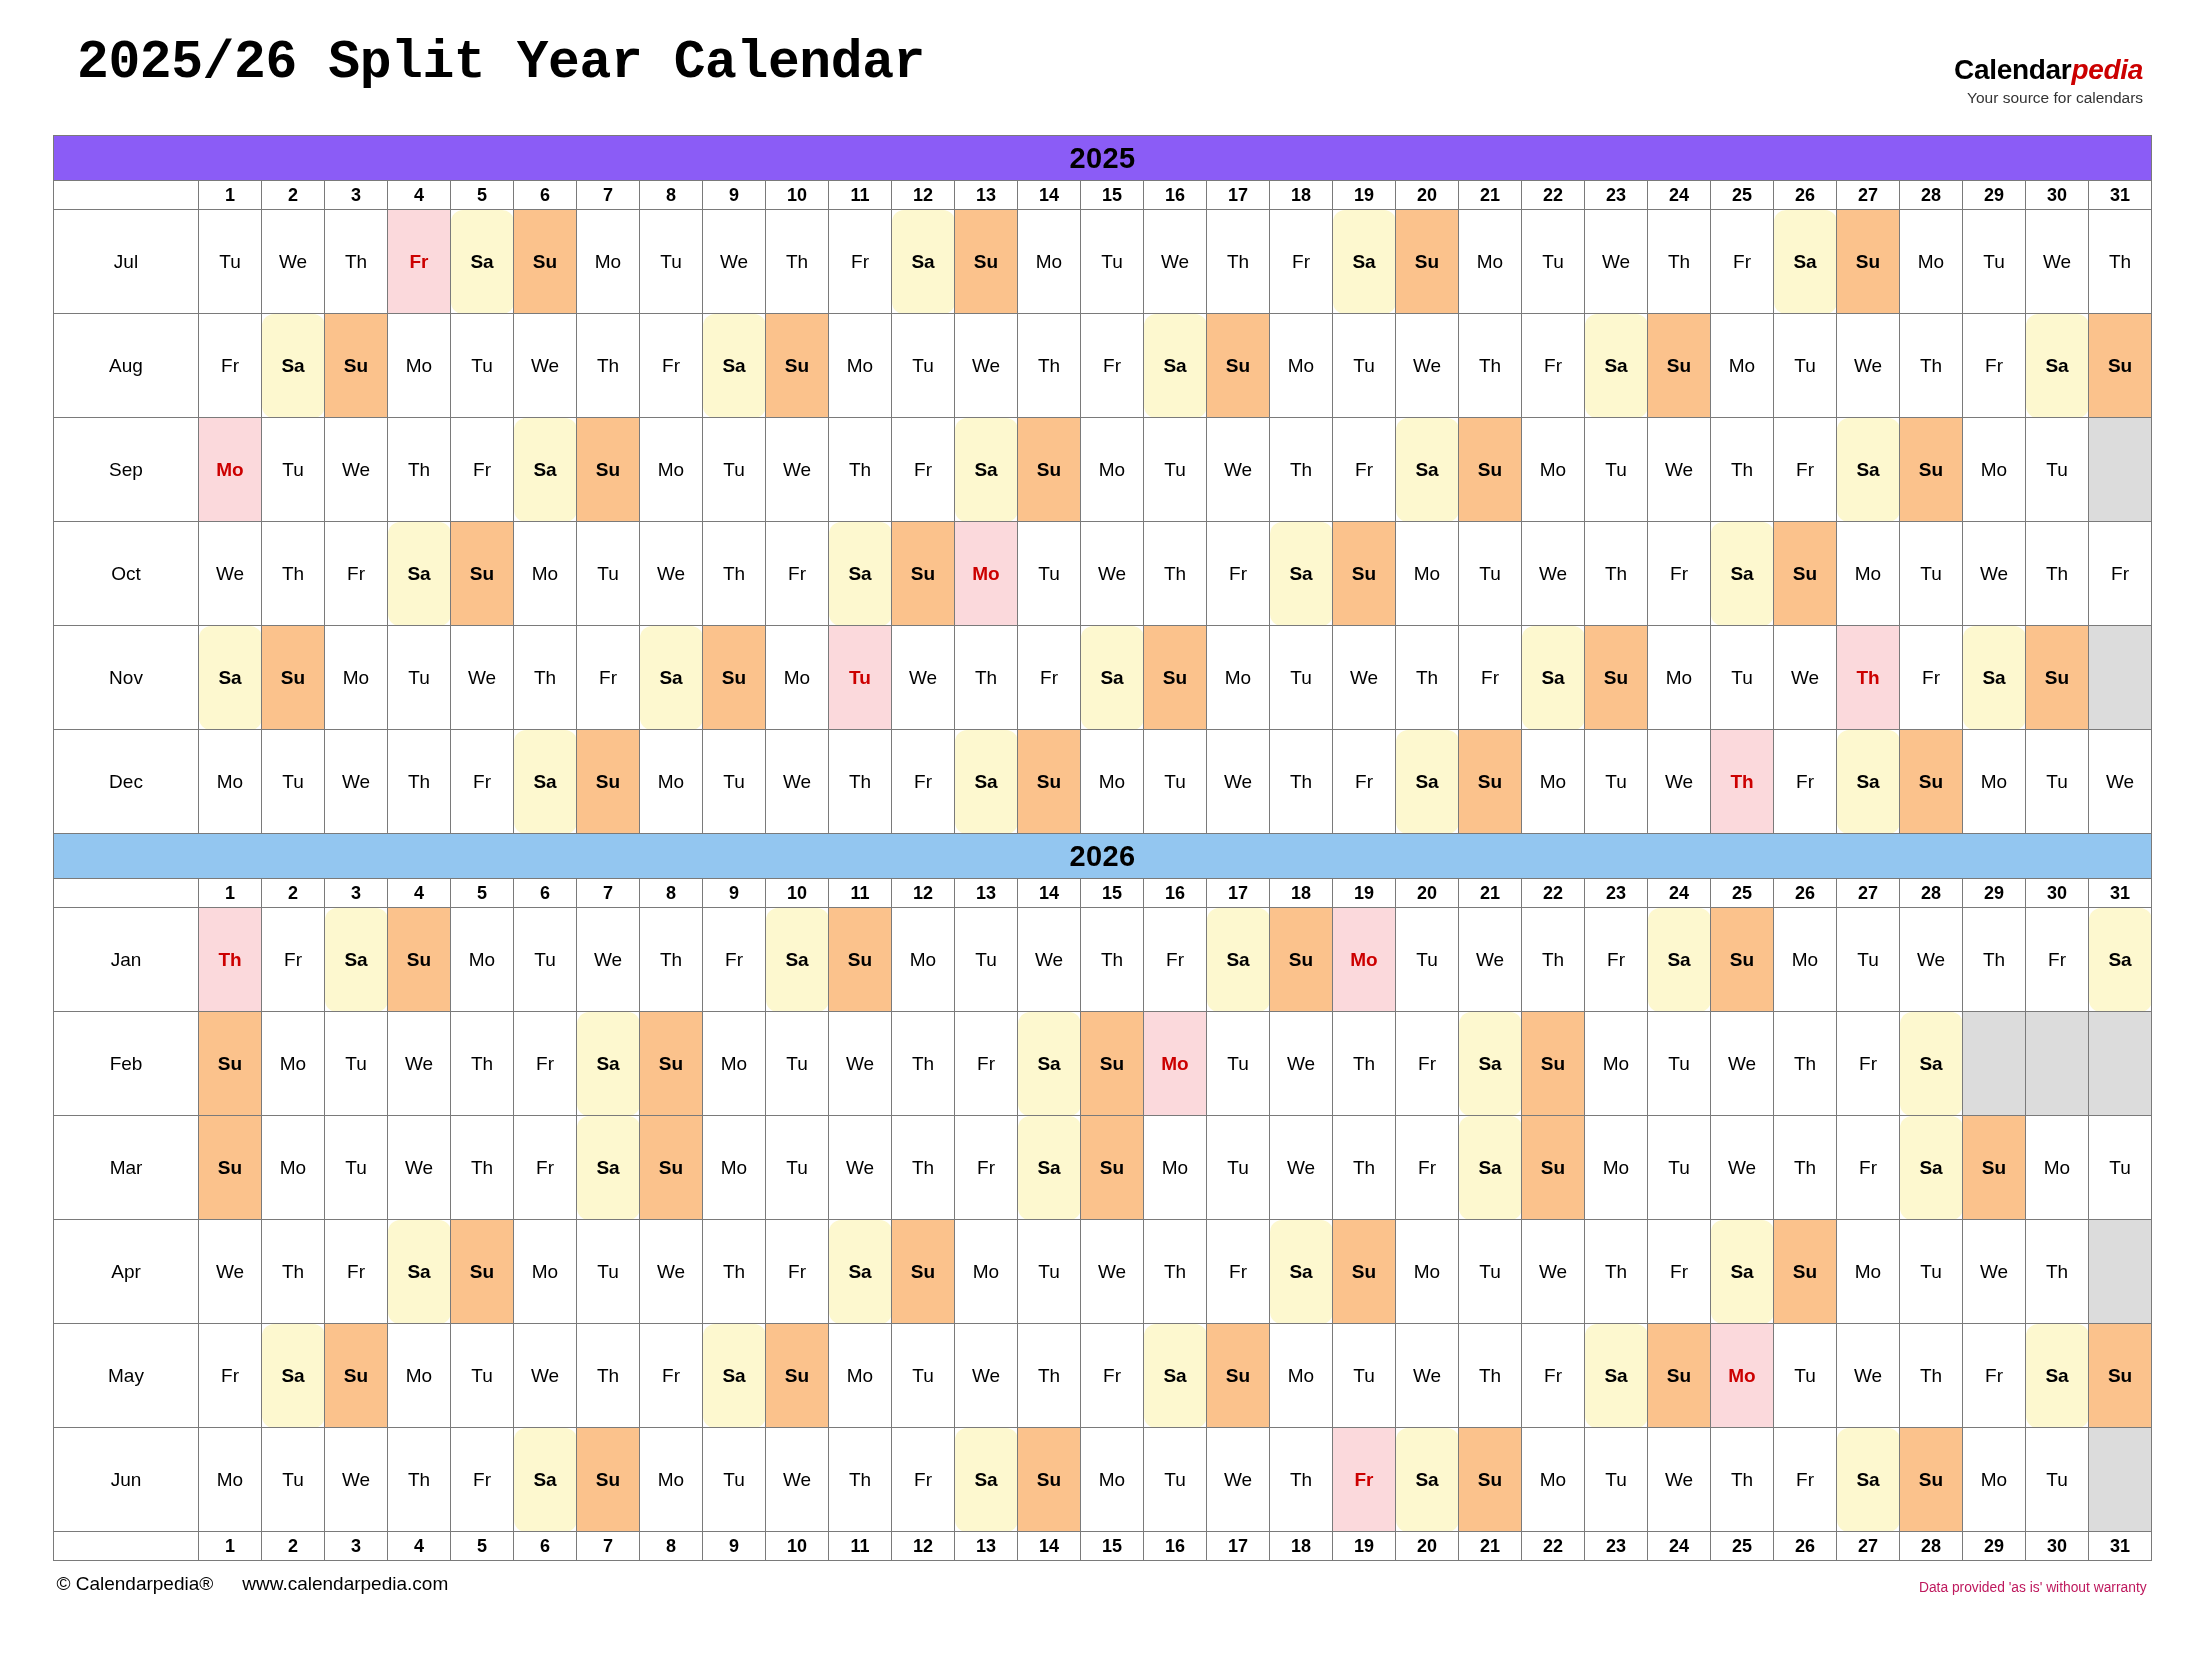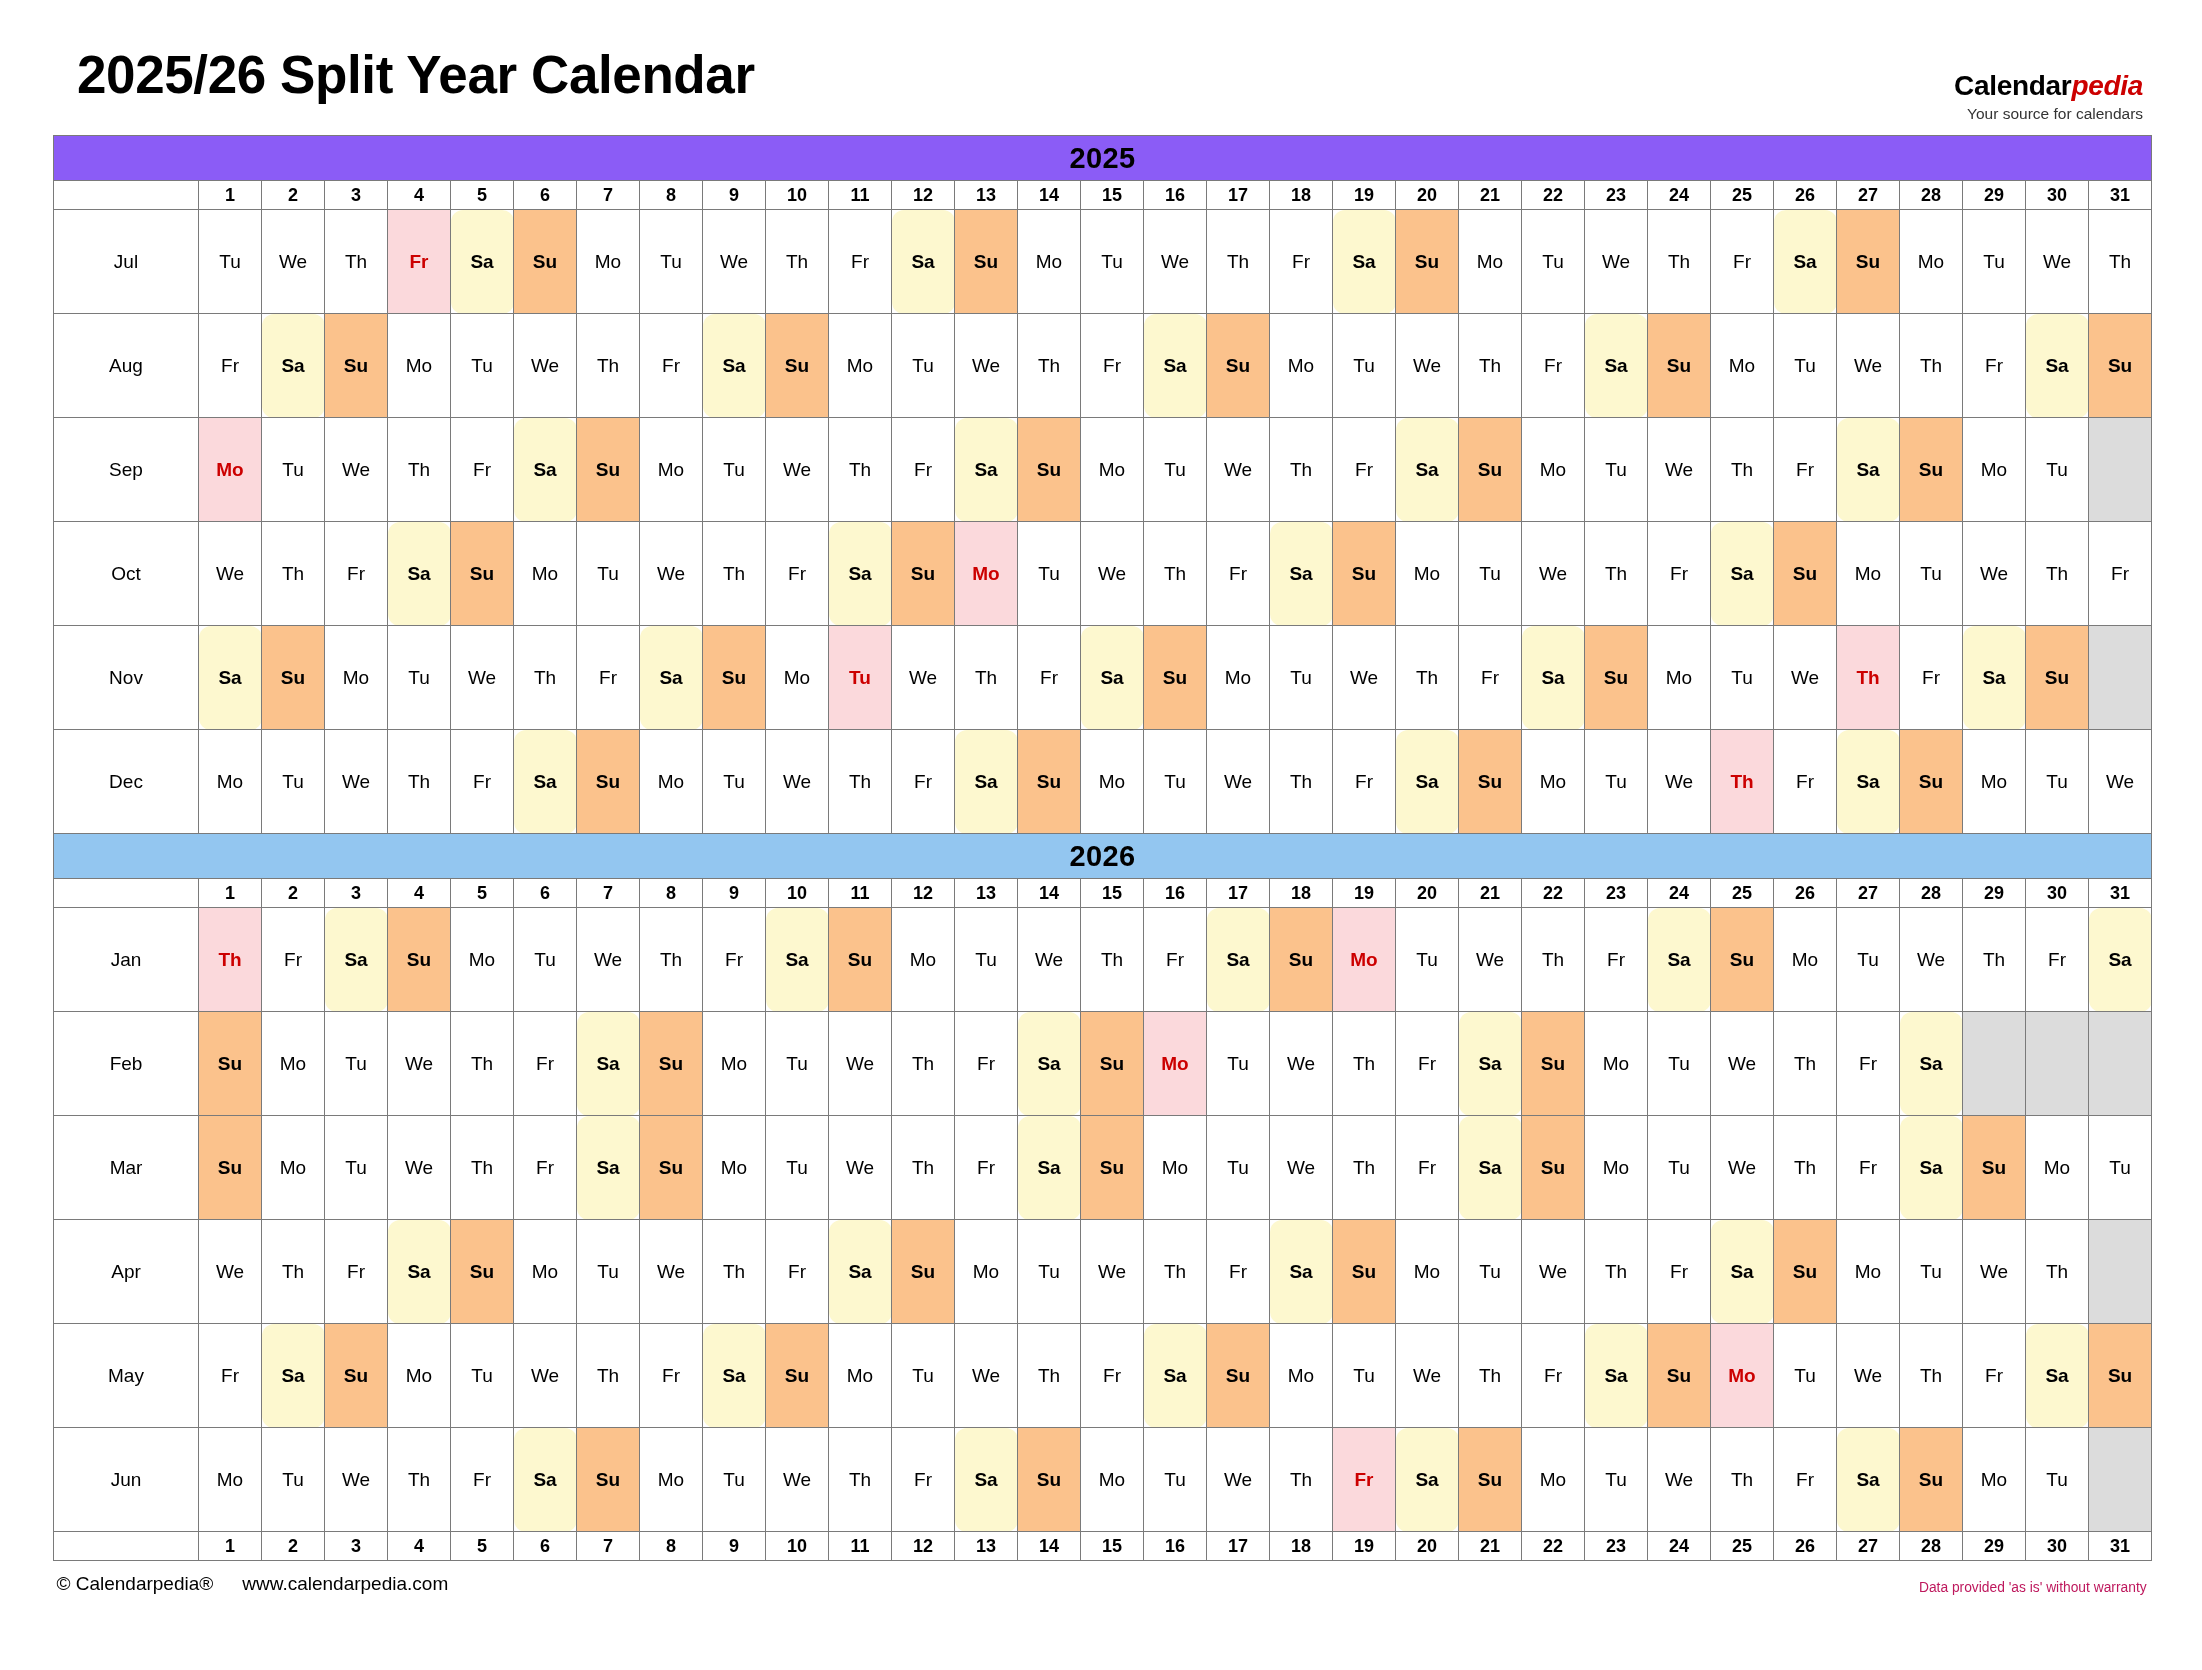--- a/index.html
+++ b/index.html
@@ -26,27 +26,28 @@
     display: flex;
     align-items: flex-start;
     justify-content: space-between;
     height: 96px;
   }
   .title {
     font-size: 53px;
     font-weight: bold;
     letter-spacing: -0.4px;
     line-height: 1.1;
-    margin-top: 12px;
+    margin-top: 0;
     margin-left: 24px;
     white-space: nowrap;
+    font-family: Liberation Mono, monospace;
   }
   .brand {
     text-align: right;
-    margin-top: 36px;
+    margin-top: 20px;
     margin-right: 6.9px;
   }
   .brand-line1 {
     font-size: 28px;
     font-weight: bold;
     letter-spacing: -0.3px;
     white-space: nowrap;
   }
   .brand-line1 .red {
     color: #cc0000;

